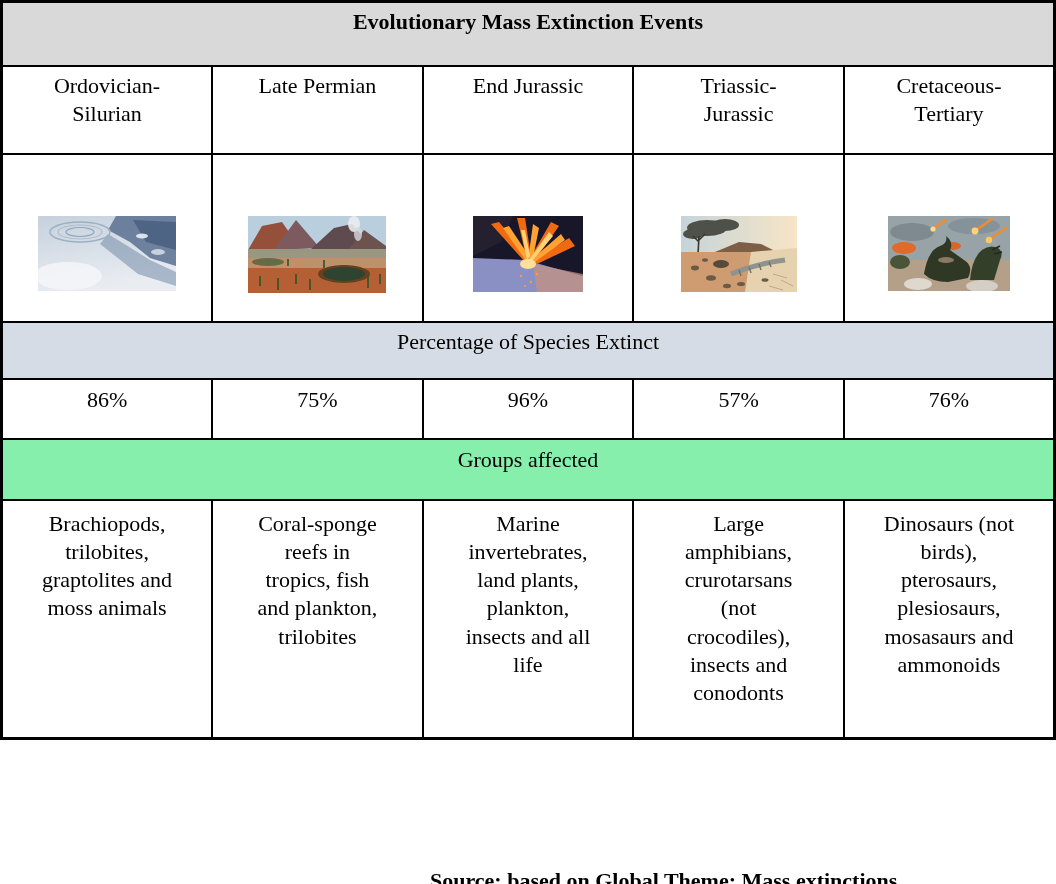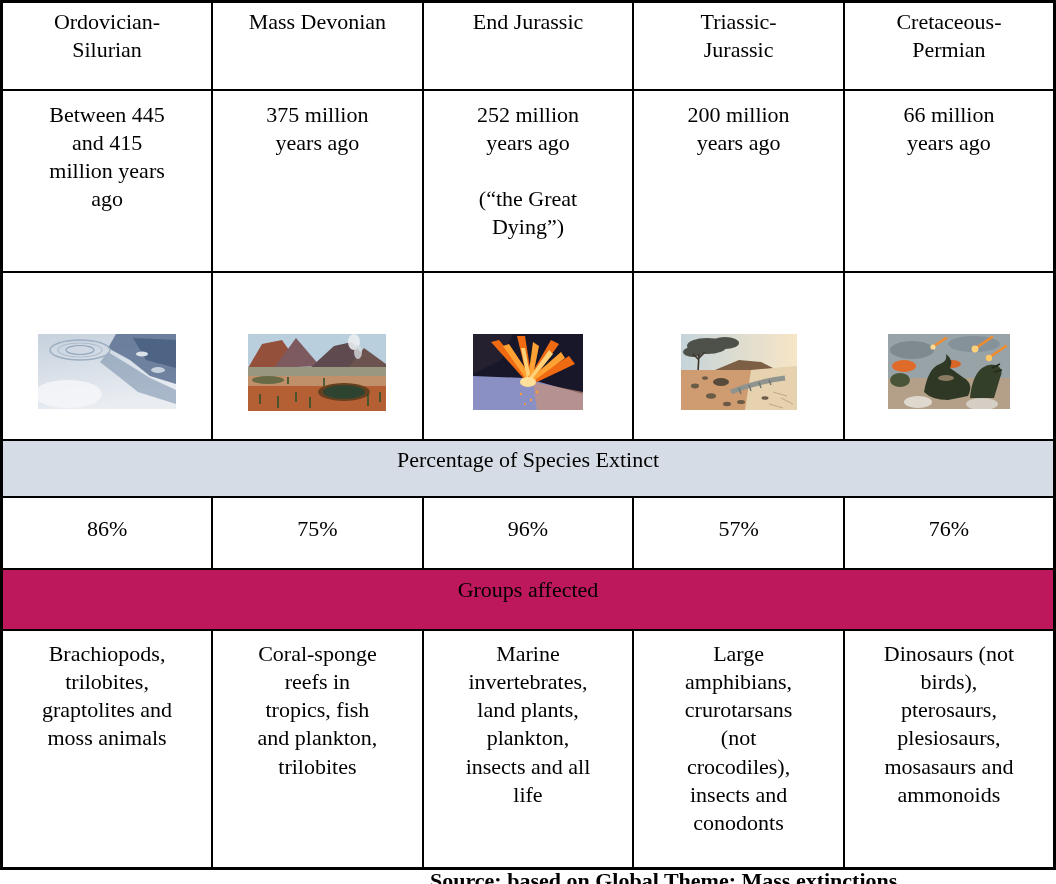--- a/index.html
+++ b/index.html
@@ -35,70 +35,56 @@
   }
   tr.period-row td { height:88px; padding-top:5px;font-family:Liberation Serif, serif; }
   tr.date-row td   { height:182px; padding-top:10px; }
   tr.image-row td  { height:111px; padding-top:5px; }
   tr.band-row td   {
     background:#d6dce5;
     height:57px;
     padding-top:5px;
   }
   tr.band2-row td  {
-    background:#be185d;
+    background:#86efac;
     height:61px;
     padding-top:6px;
   }
-  tr.percent-row td { height:72px; padding-top:17px; }
+  tr.percent-row td { height:60px; padding-top:6px; }
   tr.groups-row td  { height:239px; padding-top:9px; }
   .cell-img { display:block; margin:0 auto; }
   .caption {
     position:absolute;
     top:868px;
     left:430px;
     font-weight:bold;
     font-size:22px;
     white-space:nowrap;
   }
 </style>
 </head>
 <body>
 
 <table class="ext">
   <tbody>
+      <tr>
+    <td colspan="5" class="title-cell">Evolutionary Mass Extinction Events</td>
+  </tr>
 
   <tr class="period-row">
     <td>Ordovician-
 Silurian</td>
-    <td>Mass Devonian</td>
+    <td>Late Permian</td>
     <td>End Jurassic</td>
     <td>Triassic-
 Jurassic</td>
     <td>Cretaceous-
-Permian</td>
-  </tr>
-
-  <tr class="date-row">
-    <td>Between 445
-and 415
-million years
-ago</td>
-    <td>375 million
-years ago</td>
-    <td>252 million
-years ago
-
-(“the Great
-Dying”)</td>
-    <td>200 million
-years ago</td>
-    <td>66 million
-years ago</td>
-  </tr>
+Tertiary</td>
+  </tr>
+
 
   <tr class="image-row">
     <td>
       
       <svg class="cell-img" width="138" height="75" viewBox="0 0 138 75">
         <defs>
           <linearGradient id="g1" x1="0" y1="0" x2="0.3" y2="1">
             <stop offset="0" stop-color="#c6d1dd"></stop>
                 <stop offset="1" stop-color="#e9edf2"></stop>
           </linearGradient>

